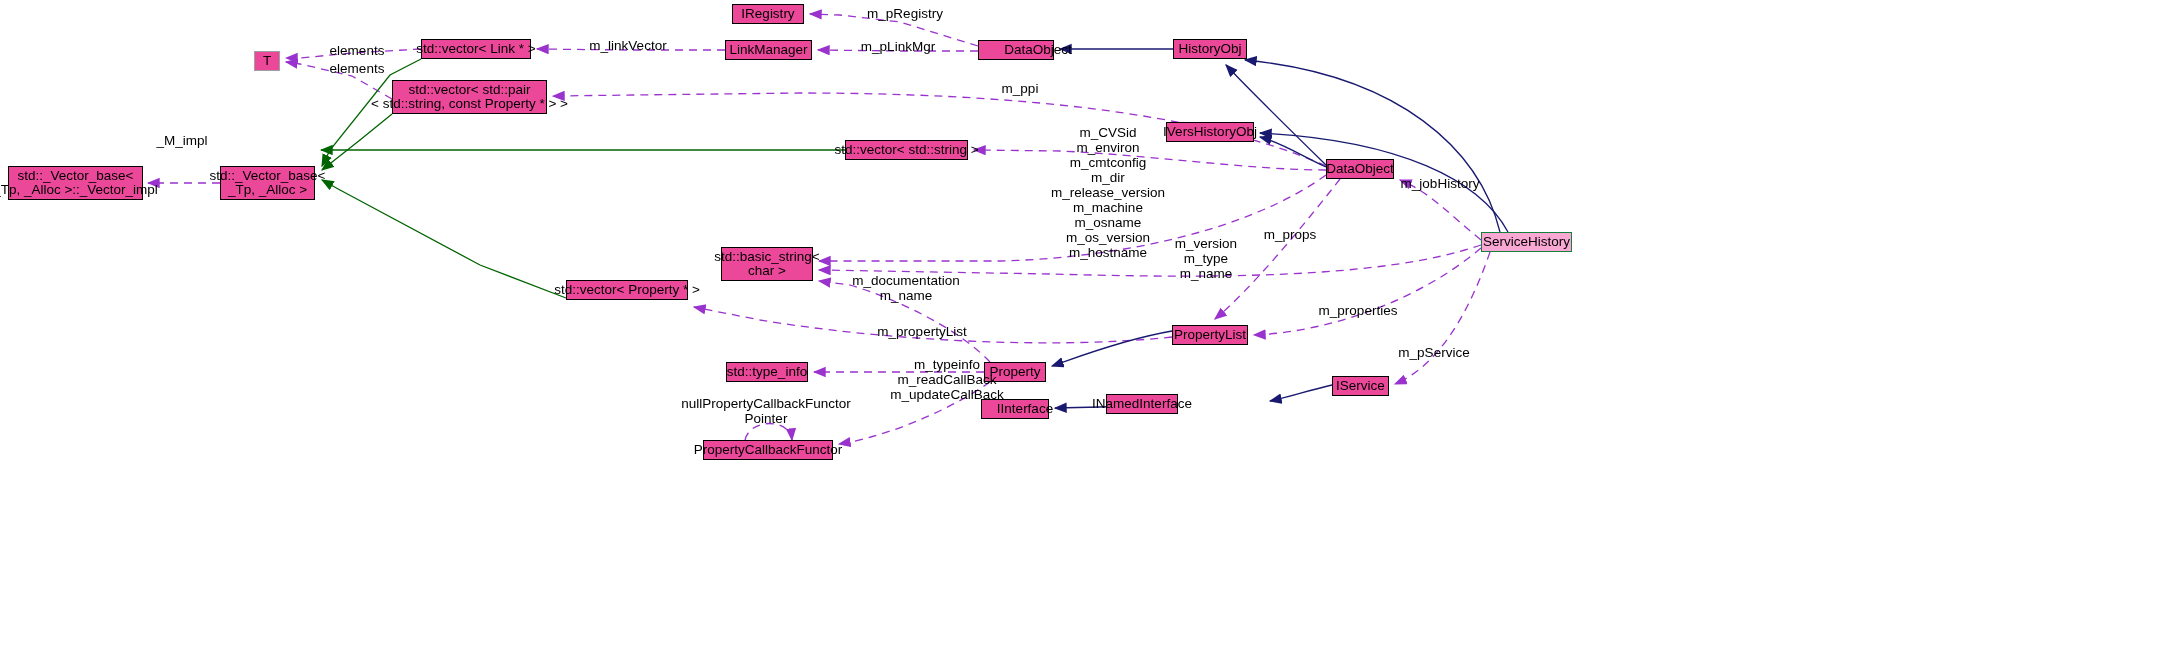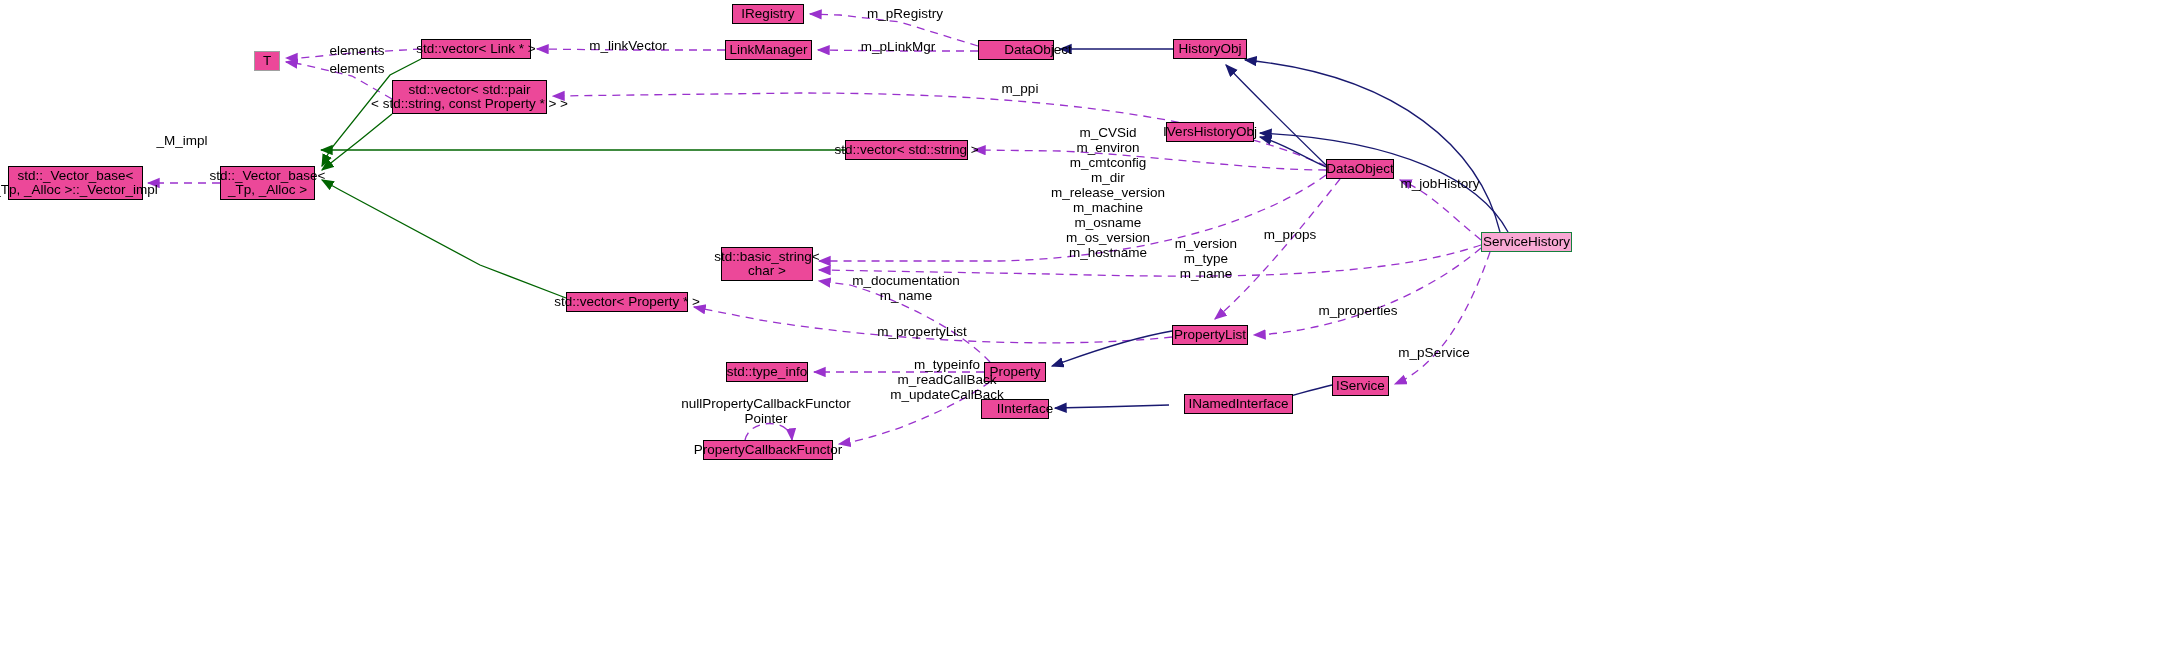--- a/index.html
+++ b/index.html
@@ -76,35 +76,35 @@
   <div id="nodes">
       <div class="node" style="left: 8px; top: 166px; width: 135px; height: 34px;">std::_Vector_base&lt;
 _Tp, _Alloc &gt;::_Vector_impl</div>
       <div class="node" style="left: 220px; top: 166px; width: 95px; height: 34px;">std::_Vector_base&lt;
 _Tp, _Alloc &gt;</div>
       <div class="node faded" style="left: 254px; top: 51px; width: 26px; height: 20px;">T</div>
       <div class="node" style="left: 421px; top: 39px; width: 110px; height: 20px;">std::vector&lt; Link * &gt;</div>
       <div class="node" style="left: 392px; top: 80px; width: 155px; height: 34px;">std::vector&lt; std::pair
 &lt; std::string, const Property * &gt; &gt;</div>
       <div class="node" style="left: 845px; top: 140px; width: 123px; height: 20px;">std::vector&lt; std::string &gt;</div>
-      <div class="node" style="left: 566px; top: 292px; width: 122px; height: 20px;">std::vector&lt; Property * &gt;</div>
+      <div class="node" style="left: 566px; top: 280px; width: 122px; height: 20px;">std::vector&lt; Property * &gt;</div>
       <div class="node" style="left: 721px; top: 247px; width: 92px; height: 34px;">std::basic_string&lt;
 char &gt;</div>
       <div class="node" style="left: 726px; top: 362px; width: 82px; height: 20px;">std::type_info</div>
       <div class="node" style="left: 703px; top: 440px; width: 130px; height: 20px;">PropertyCallbackFunctor</div>
       <div class="node" style="left: 732px; top: 4px; width: 72px; height: 20px;">IRegistry</div>
       <div class="node" style="left: 725px; top: 40px; width: 87px; height: 20px;">LinkManager</div>
       <div class="node" style="left: 978px; top: 40px; width: 76px; height: 20px; padding-left: 44px;">DataObject</div>
       <div class="node" style="left: 1173px; top: 39px; width: 74px; height: 20px;">HistoryObj</div>
       <div class="node" style="left: 1166px; top: 122px; width: 88px; height: 20px;">IVersHistoryObj</div>
       <div class="node" style="left: 1326px; top: 159px; width: 68px; height: 20px;">DataObject</div>
       <div class="node" style="left: 984px; top: 362px; width: 62px; height: 20px;">Property</div>
       <div class="node" style="left: 981px; top: 399px; width: 68px; height: 20px; padding-left: 20px;">IInterface</div>
       <div class="node" style="left: 1172px; top: 325px; width: 76px; height: 20px;">PropertyList</div>
-      <div class="node" style="left: 1184px; top: 394px; width: 109px; height: 20px;">INamedInterface</div>
+      <div class="node" style="left: 1106px; top: 394px; width: 72px; height: 20px;">INamedInterface</div>
       <div class="node" style="left: 1332px; top: 376px; width: 57px; height: 20px;">IService</div>
       <div class="node highlight" style="left: 1481px; top: 232px; width: 91px; height: 20px;">ServiceHistory</div>
     </div>
   <div id="labels">
       <div class="edge-label" style="left: 357px; top: 50px;">elements</div>
       <div class="edge-label" style="left: 357px; top: 68px;">elements</div>
       <div class="edge-label" style="left: 182px; top: 140px;">_M_impl</div>
       <div class="edge-label" style="left: 628px; top: 45px;">m_linkVector</div>
       <div class="edge-label" style="left: 905px; top: 13px;">m_pRegistry</div>
       <div class="edge-label" style="left: 898px; top: 46px;">m_pLinkMgr</div>

